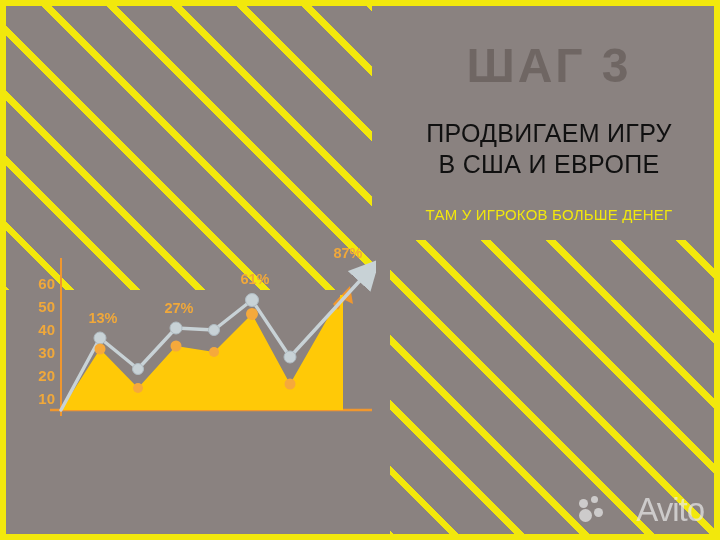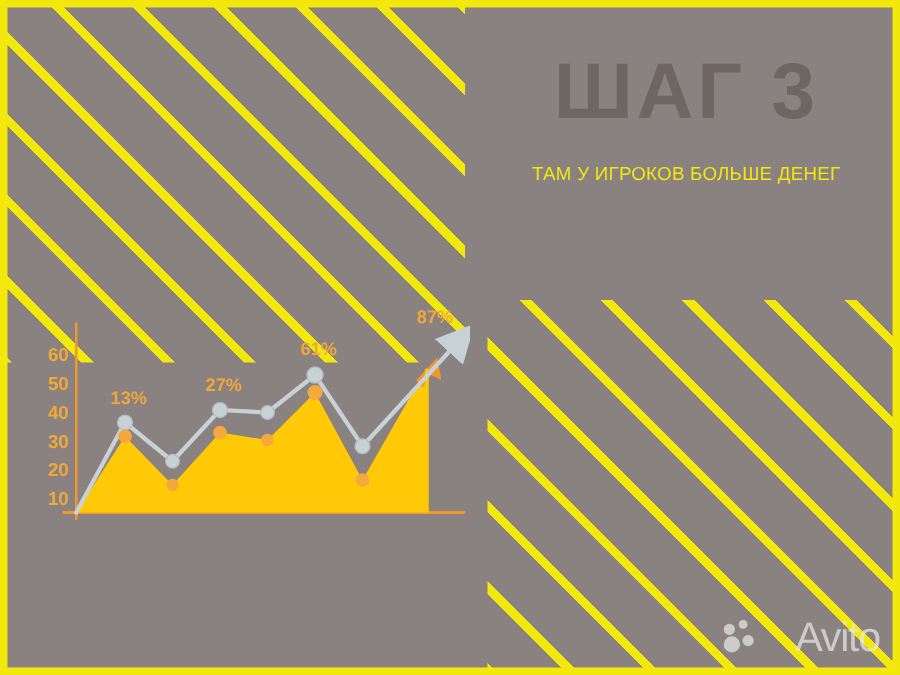--- a/index.html
+++ b/index.html
@@ -24,21 +24,21 @@
     position:absolute;left:0;top:0;width:720px;height:540px;
     box-sizing:border-box;border:6px solid #f2e80c;pointer-events:none;
   }
   
   .right-col{
     position:absolute;left:378px;top:0;width:342px;height:440px;
     text-align:center;
   }
   .step-title{
     margin-top:42px;
-    font-size:63px;font-weight:bold;letter-spacing:3px;
+    font-size:48px;font-weight:bold;letter-spacing:3px;
     color:#6f6663;line-height:1;
   }
   .headline{
     margin-top:28px;
     font-size:25px;font-weight:normal;color:#101010;
     line-height:1.24;letter-spacing:.3px;
   }
   .subline{
     margin-top:26px;
     font-size:15px;font-weight:normal;color:#f2e80c;letter-spacing:.2px;
@@ -119,20 +119,24 @@
         <text x="79" y="85">13%</text>
         <text x="155" y="75">27%</text>
         <text x="231" y="46">61%</text>
         <text x="324" y="20">87%</text>
       </g>
     </svg>
   </div>
 
   <div class="right-col">
     <div class="step-title">ШАГ 3</div>
+    <div class="headline">
+      <div>ПРОДВИГАЕМ ИГРУ</div>
+      <div>В США И ЕВРОПЕ</div>
+    </div>
     <div class="subline">ТАМ У ИГРОКОВ БОЛЬШЕ ДЕНЕГ</div>
   </div>
 
   <div class="avito">
     <div class="avito-logo">
       <i class="d1"></i>
         <i class="d2"></i>
         <i class="d3"></i>
         <i class="d4"></i>
     </div>

